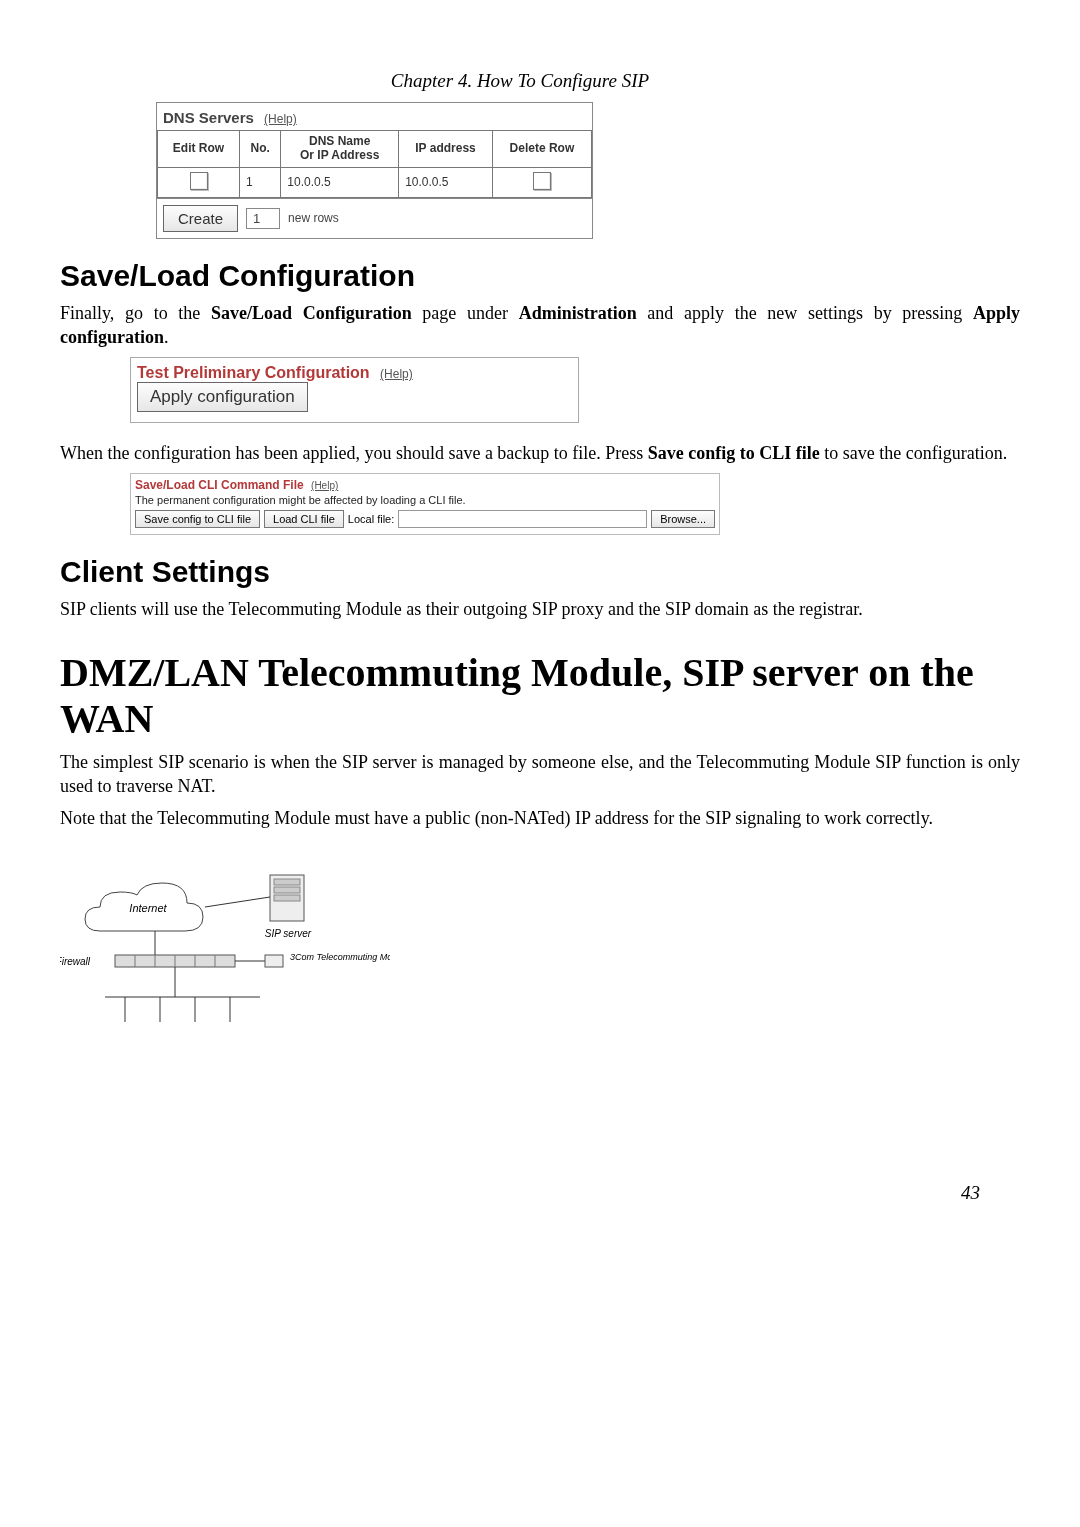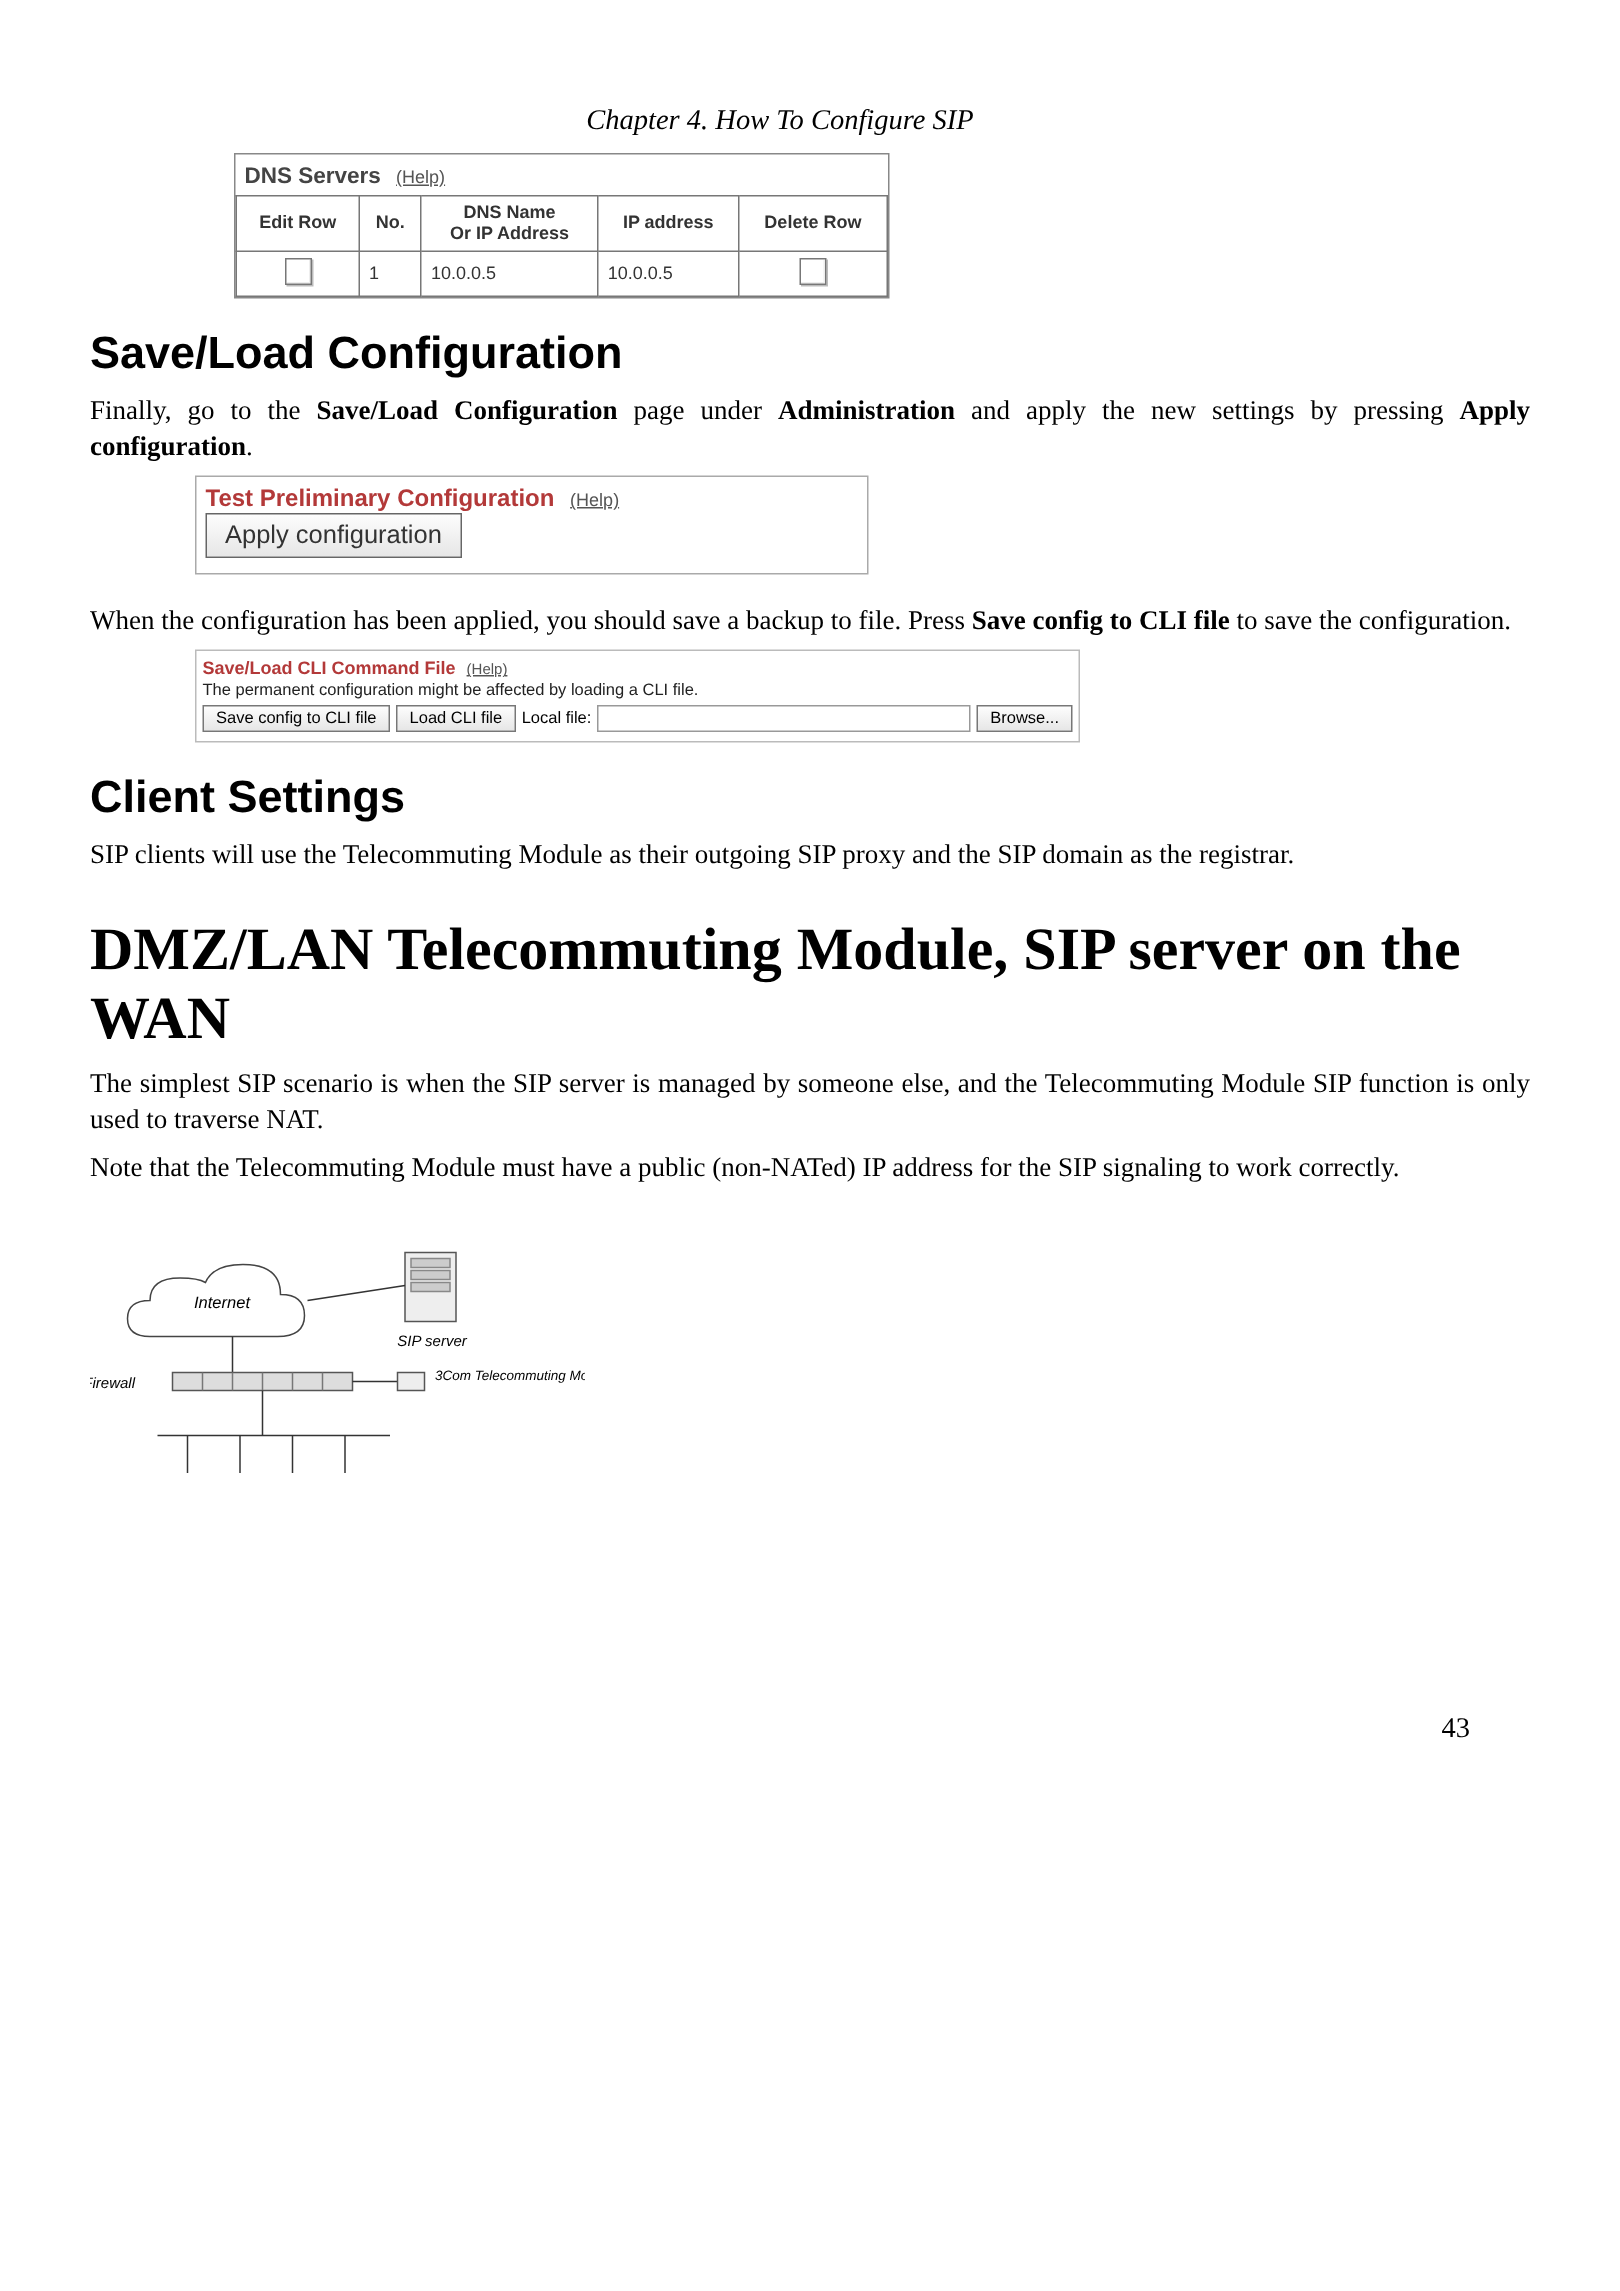--- a/index.html
+++ b/index.html
@@ -35,20 +35,21 @@
     margin: 28px 0 8px 0;
     line-height: 1.15;
   }
   p.body {
     margin: 6px 0 8px 0;
     line-height: 1.35;
     text-align: justify;
   }
   .page-num {
     text-align: right;
+    font-style: italic;
     font-size: 19px;
     margin-top: 120px;
     padding-right: 40px;
   }
 
   
   .dns-block {
     margin-left: 96px;
     width: 435px;
     border: 1px solid #888;
@@ -239,20 +240,25 @@
     </tr>
     <tr>
       <td style="text-align:center"><span class="checkbox"></span></td>
       <td>1</td>
       <td>10.0.0.5</td>
       <td>10.0.0.5</td>
       <td style="text-align:center"><span class="checkbox"></span></td>
     </tr>
   </tbody>
     </table>
+  <div class="create-row">
+    <span class="btn">Create</span>
+    <span class="txtinput">1</span>
+    <span>new rows</span>
+  </div>
 </div>
 
 <h2 class="section">Save/Load Configuration</h2>
 <p class="body indent">
   <span>Finally, go to the </span><b>Save/Load Configuration</b><span> page under </span><b>Administration</b><span> and apply the new settings by pressing </span><b>Apply configuration</b><span>.</span>
 </p>
 
 
 <div class="test-block">
   <div class="tb-title">

